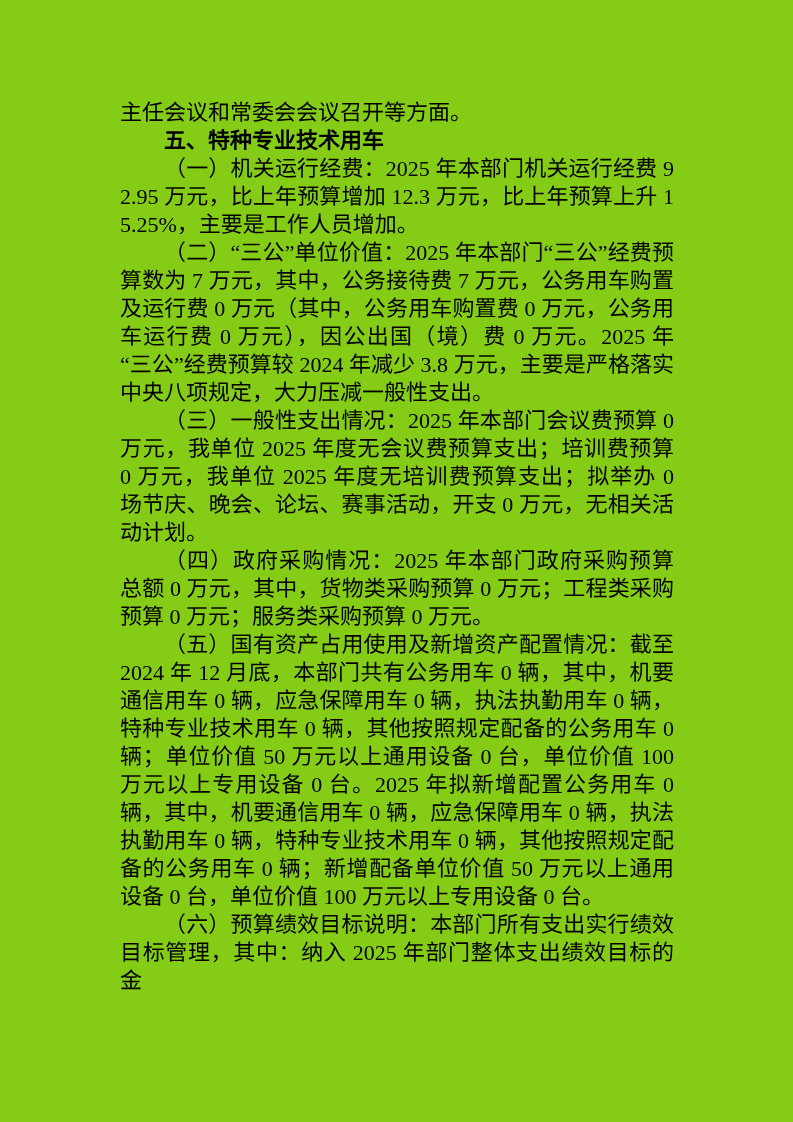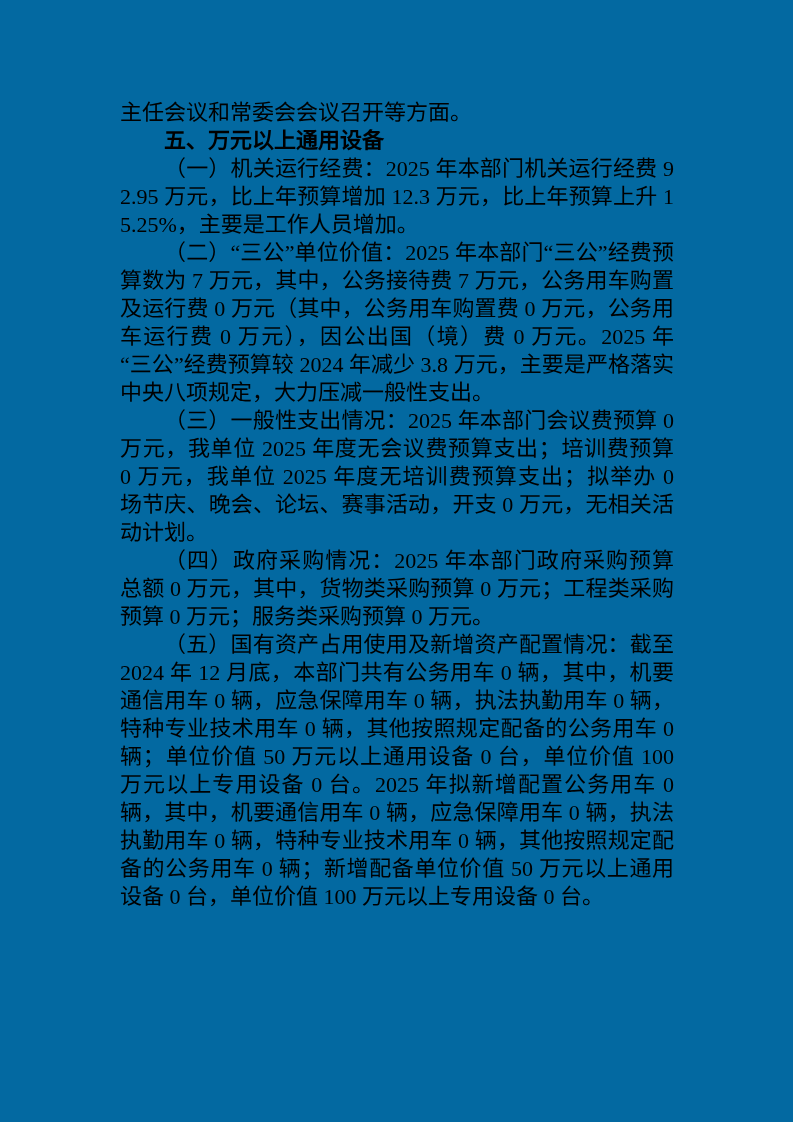--- a/index.html
+++ b/index.html
@@ -4,21 +4,21 @@
 <style>
   html, body {
     margin: 0;
     padding: 0;
     background: #ffffff;
   }
   .page {
     position: relative;
     width: 793px;
     height: 1122px;
-    background: #0369a1;
+    background: #84cc16;
     overflow: hidden;
     font-family: "Liberation Serif", "DejaVu Serif", serif;
   }
   .textblock {
     position: absolute;
     left: 120px;
     top: 99px;
     width: 554px;
     color: #000000;
   }
@@ -43,29 +43,30 @@
   }
 </style>
 </head>
 <body>
 
 <div class="page">
   <div class="textblock">
 
     <p class="para"><span>主任会议和常委会会议召开等方面。</span></p>
 
-    <p class="para indent heading"><span>五、万元以上通用设备</span></p>
+    <p class="para indent heading"><span>五、特种专业技术用车</span></p>
 
 
 
     <p class="para indent"><span class="lead">（一）机关运行经费：</span><span>2025 年本部门机关运行经费 92.95 万元，比上年预算增加 12.3 万元，比上年预算上升 15.25%，主要是工作人员增加。</span></p>
 
     <p class="para indent"><span class="lead">（二）“三公”单位价值：</span><span>2025 年本部门“三公”经费预算数为 7 万元，其中，公务接待费 7 万元，公务用车购置及运行费 0 万元（其中，公务用车购置费 0 万元，公务用车运行费 0 万元），因公出国（境）费 0 万元。2025 年“三公”经费预算较 2024 年减少 3.8 万元，主要是严格落实中央八项规定，大力压减一般性支出。</span></p>
 
     <p class="para indent"><span class="lead">（三）一般性支出情况：</span><span>2025 年本部门会议费预算 0 万元，我单位 2025 年度无会议费预算支出；培训费预算 0 万元，我单位 2025 年度无培训费预算支出；拟举办 0 场节庆、晚会、论坛、赛事活动，开支 0 万元，无相关活动计划。</span></p>
 
     <p class="para indent"><span class="lead">（四）政府采购情况：</span><span>2025 年本部门政府采购预算总额 0 万元，其中，货物类采购预算 0 万元；工程类采购预算 0 万元；服务类采购预算 0 万元。</span></p>
 
     <p class="para indent"><span class="lead">（五）国有资产占用使用及新增资产配置情况：</span><span>截至 2024 年 12 月底，本部门共有公务用车 0 辆，其中，机要通信用车 0 辆，应急保障用车 0 辆，执法执勤用车 0 辆，特种专业技术用车 0 辆，其他按照规定配备的公务用车 0 辆；单位价值 50 万元以上通用设备 0 台，单位价值 100 万元以上专用设备 0 台。2025 年拟新增配置公务用车 0 辆，其中，机要通信用车 0 辆，应急保障用车 0 辆，执法执勤用车 0 辆，特种专业技术用车 0 辆，其他按照规定配备的公务用车 0 辆；新增配备单位价值 50 万元以上通用设备 0 台，单位价值 100 万元以上专用设备 0 台。</span></p>
 
+    <p class="para indent"><span class="lead">（六）预算绩效目标说明：</span><span>本部门所有支出实行绩效目标管理，其中：纳入 2025 年部门整体支出绩效目标的金</span></p>
 
   </div>
 </div>
 
 </body></html>

